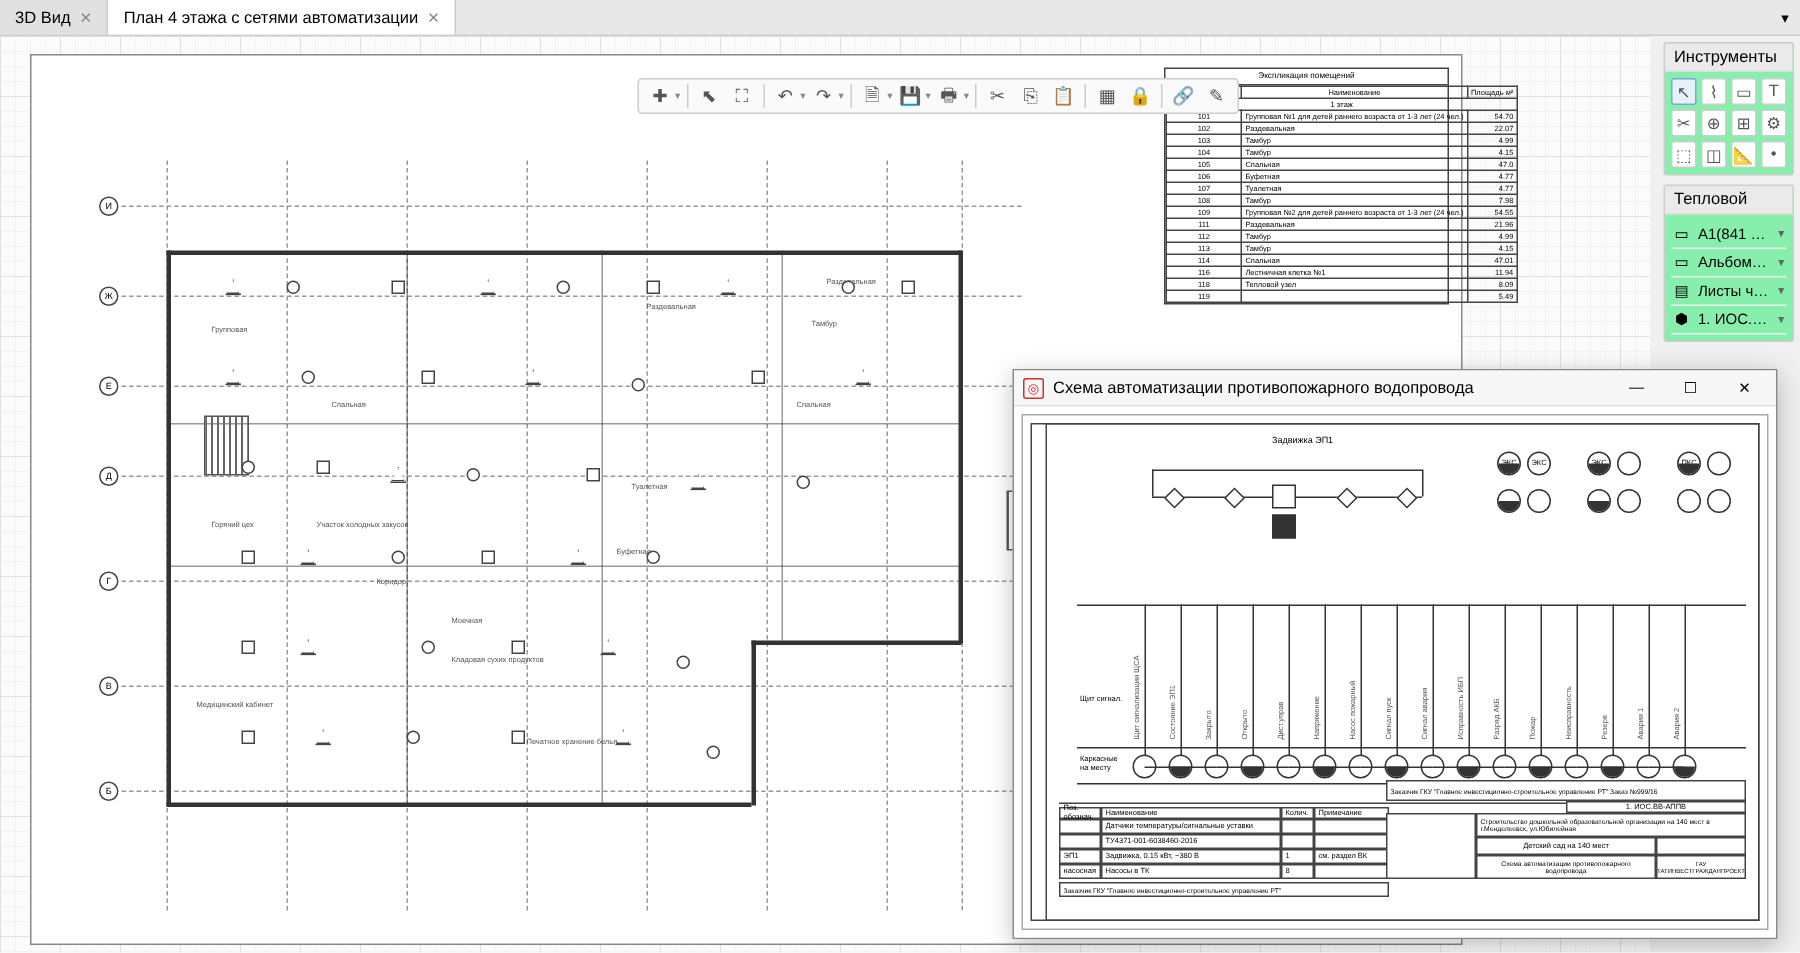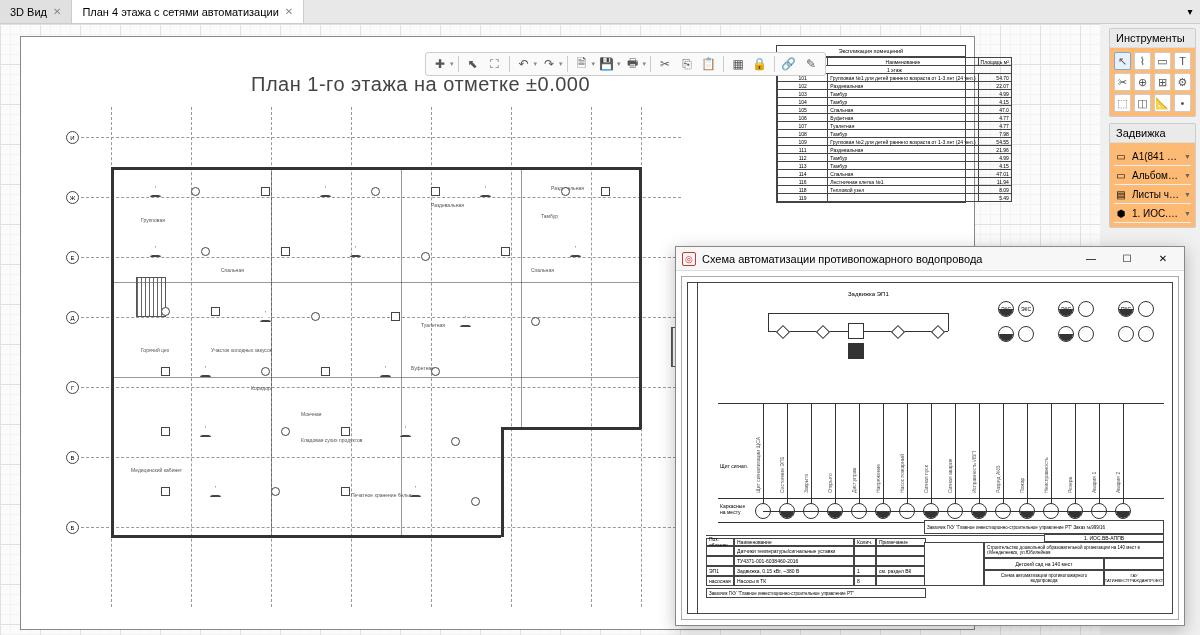--- a/index.html
+++ b/index.html
@@ -42,21 +42,21 @@
 .plan .wall { position:absolute; background:#333; }
 .plan .rlabel { position:absolute; font-size:5px; color:#555; }
 .plan .dev { position:absolute; width:9px; height:9px; border:1px solid #444; background:#fff; }
 .plan .dev.tri { clip-path:polygon(50% 0,100% 100%,0 100%); border:none; background:#fff; }
 .plan .dev.tri::after{content:""; position:absolute; inset:0; clip-path:polygon(50% 0,100% 100%,0 100%); border:1px solid #444;}
 .plan .dev.circ { border-radius:50%; }
 .stairs { position:absolute; background:repeating-linear-gradient(90deg,#666 0,#666 1px,transparent 1px,transparent 4px); border:1px solid #555; }
 
 
 .panels { position:absolute; top:24px; right:0; width:95px; bottom:0; display:flex; flex-direction:column; gap:6px; padding:4px; }
-.panel { background:#fdba74; border:1px solid #ccc; border-radius:2px; }
+.panel { background:#86efac; border:1px solid #ccc; border-radius:2px; }
 .panel-title { font-size:11px; padding:3px 6px; background:#eaeaea; border-bottom:1px solid #ddd; }
 .panel-body { padding:4px; }
 .tool-grid { display:grid; grid-template-columns:repeat(4,1fr); gap:3px; }
 .tool-btn { height:18px; background:#fff; border:1px solid #ccc; border-radius:2px; display:flex; align-items:center; justify-content:center; font-size:11px; color:#555; cursor:pointer; }
 .tool-btn.active { background:#e8f0fa; border-color:#7aa8d8; }
 .param-row { display:flex; align-items:center; gap:4px; padding:2px 0; border-bottom:1px solid #eee; }
 .param-row .pic { width:14px; height:14px; display:flex; align-items:center; justify-content:center; font-size:10px; }
 .param-row .txt { flex:1; font-size:10px; overflow:hidden; white-space:nowrap; text-overflow:ellipsis; }
 .param-row .car { font-size:7px; color:#666; }
 
@@ -124,21 +124,20 @@
     <div class="ico">📋</div>
     <div class="sep"></div>
     <div class="ico">▦</div>
     <div class="ico">🔒</div>
     <div class="sep"></div>
     <div class="ico">🔗</div>
     <div class="ico">✎</div>
   </div>
 
   <div class="sheet">
-    <div class="sheet-title">План 1-го этажа на отметке ±0.000</div>
 
     <div class="schedule">
       <div class="hdr">Экспликация помещений</div>
       <table>
         <tbody>
             <tr>
           <th>Номер поме-щения</th>
           <th>Наименование</th>
           <th>Площадь м²</th>
         </tr>
@@ -363,21 +362,21 @@
         <div class="tool-btn">⊕</div>
         <div class="tool-btn">⊞</div>
         <div class="tool-btn">⚙</div>
         <div class="tool-btn">⬚</div>
         <div class="tool-btn">◫</div>
         <div class="tool-btn">📐</div>
         <div class="tool-btn">•</div>
       </div>
   </div>
   <div class="panel">
-    <div class="panel-title">Задвижка</div>
+    <div class="panel-title">Тепловой</div>
     <div class="panel-body" id="params-body">
         <div class="param-row">
           <span class="pic">▭</span>
           <span class="txt">A1(841 x 594)</span>
           <span class="car">▼</span>
         </div>
         <div class="param-row">
           <span class="pic">▭</span>
           <span class="txt">Альбомная</span>
           <span class="car">▼</span>

